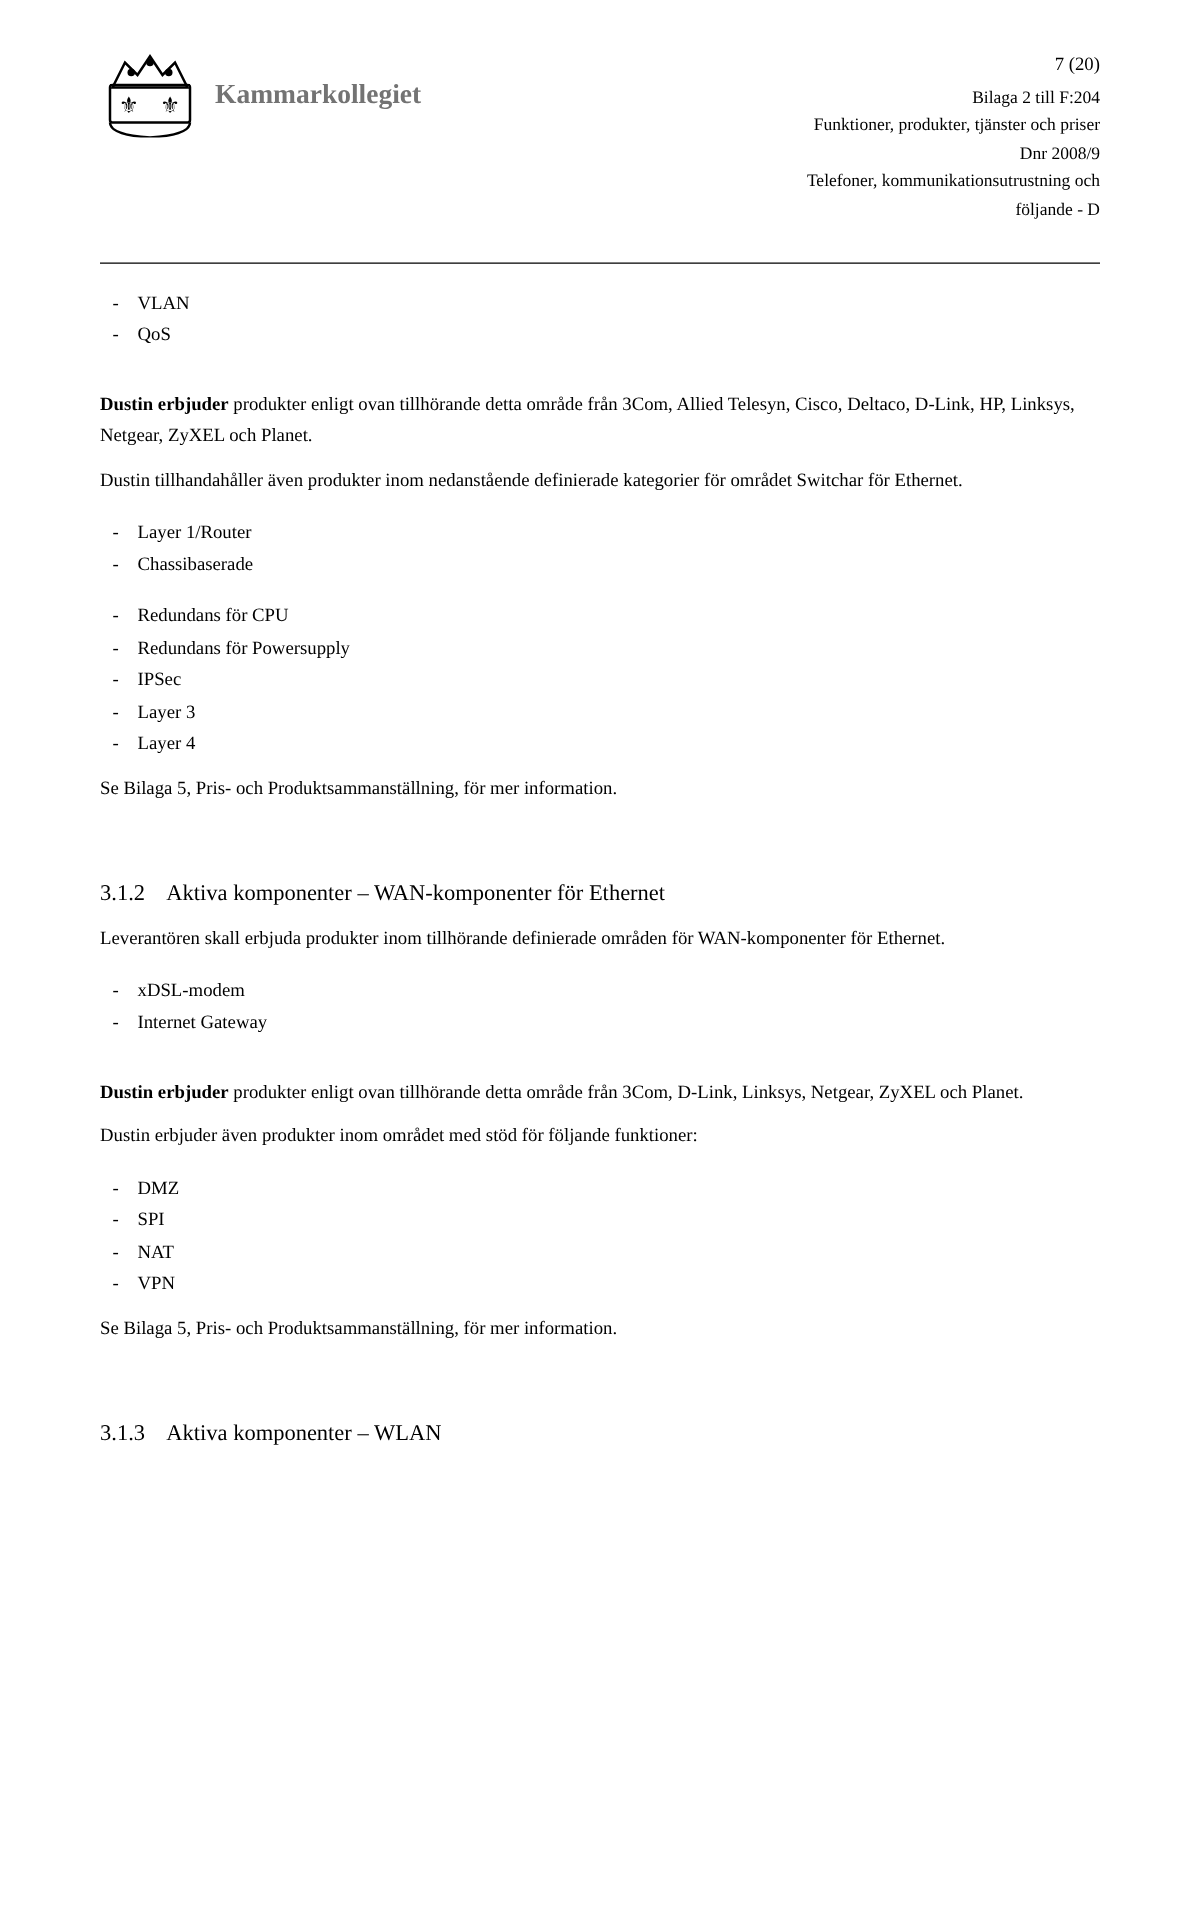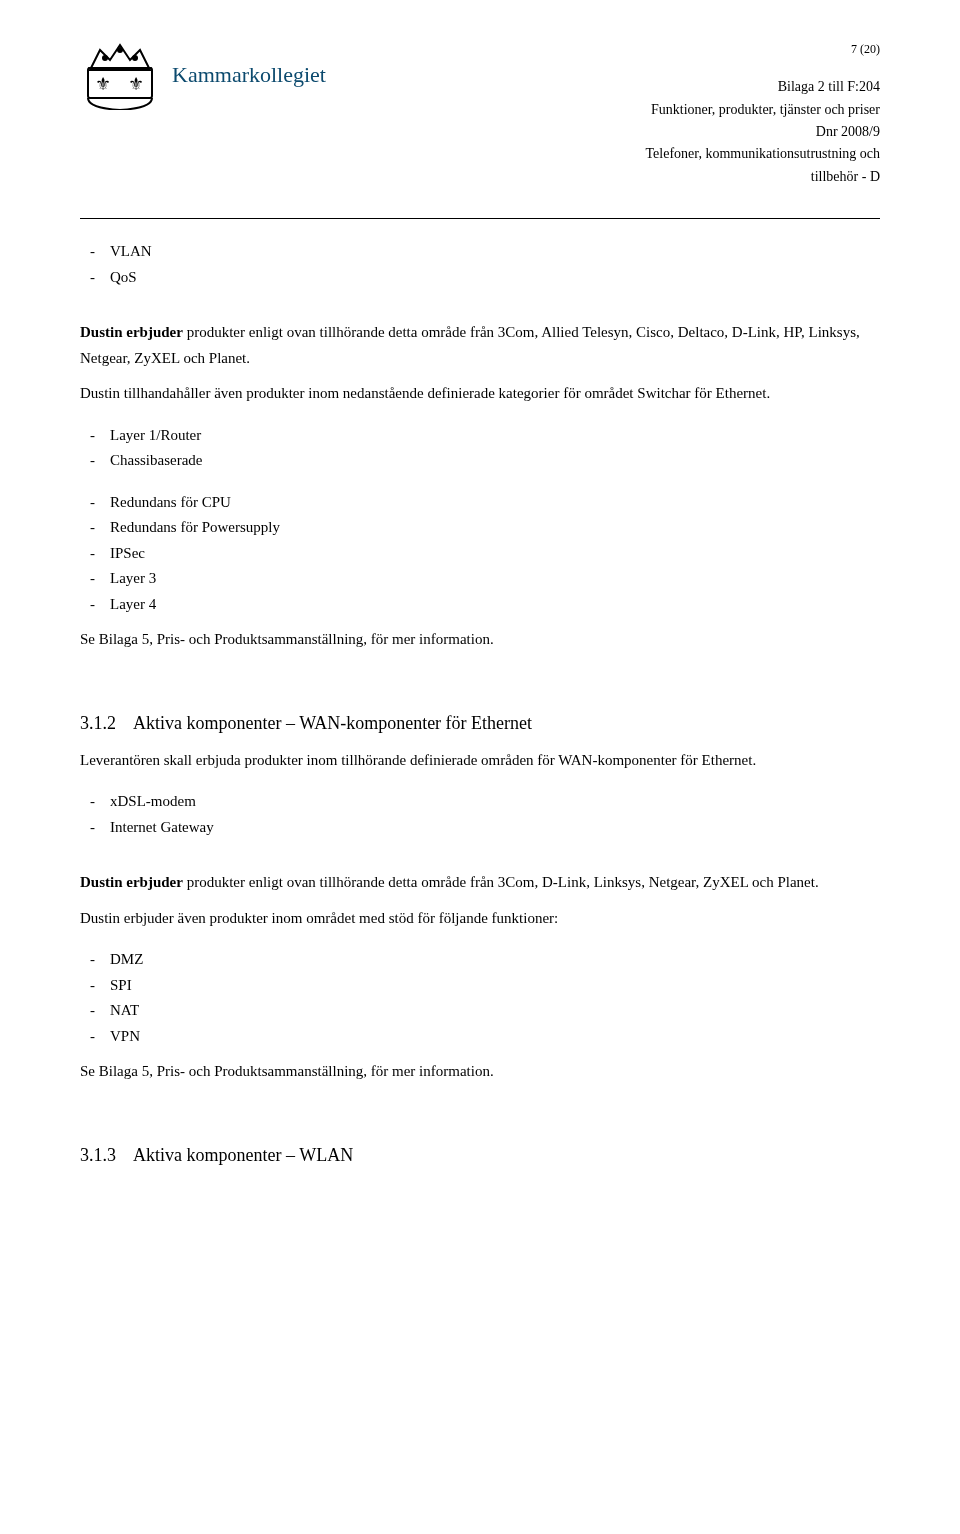--- a/index.html
+++ b/index.html
@@ -39,34 +39,34 @@
       gap: 12px;
     }
 
     .logo-svg {
       width: 80px;
       height: 70px;
     }
 
     .logo-text {
       font-size: 22px;
-      font-weight: normal;
-      color: #0c4a6e;
+      font-weight: bold;
+      color: #737373;
       line-height: 1.2;
     }
 
     .header-right {
       text-align: right;
       font-size: 14px;
       line-height: 1.6;
     }
 
     .page-number {
-      font-size: 12px;
-      margin-bottom: 17px;
+      font-size: 15px;
+      margin-bottom: 4px;
     }
 
     
     .divider {
       border: none;
       border-top: 1px solid #000;
       margin: 10px 0 20px 0;
     }
 
     
@@ -139,21 +139,21 @@
         </g>
       </svg>
       <div class="logo-text">Kammarkollegiet</div>
     </div>
     <div class="header-right">
       <div class="page-number">7 (20)</div>
       <div>Bilaga 2 till F:204</div>
       <div>Funktioner, produkter, tjänster och priser</div>
       <div>Dnr 2008/9</div>
       <div>Telefoner, kommunikationsutrustning och</div>
-      <div>tillbehör - D</div>
+      <div>följande - D</div>
     </div>
   </div>
 
   <hr class="divider">
 
   <div class="content">
 
     <ul class="bullet-list" id="vlan-list">
         <li>VLAN</li>
         <li>QoS</li>

